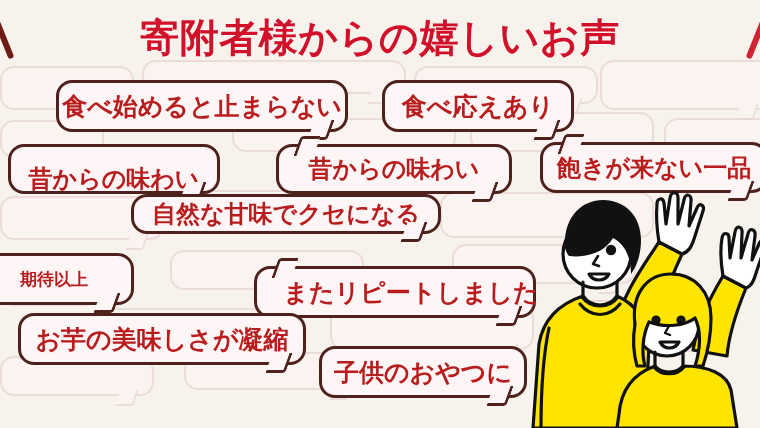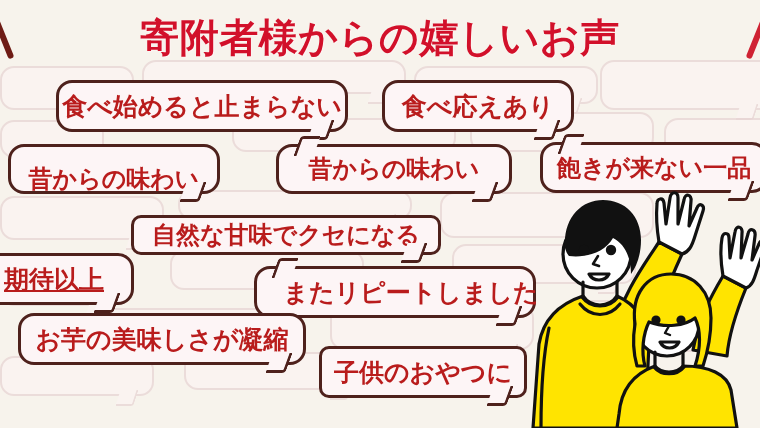--- a/index.html
+++ b/index.html
@@ -193,38 +193,38 @@
       <div class="bubble" style="left: 276px; top: 144px; width: 236px; height: 50px;">
         <span class="label" style="font-size: 24px;">昔からの味わい</span>
         <span class="tail-dr"></span>
         <span class="tail-u"></span>
       </div>
       <div class="bubble" style="left: 540px; top: 142px; width: 228px; height: 51px;">
         <span class="label" style="font-size: 24px;">飽きが来ない一品</span>
         <span class="tail-dr"></span>
         <span class="tail-u"></span>
       </div>
-      <div class="bubble" style="left: 131px; top: 215px; width: 310px; height: 40px; border-radius: 10px;">
+      <div class="bubble" style="left: 131px; top: 194px; width: 310px; height: 40px;">
         <span class="label" style="font-size: 24px;">自然な甘味でクセになる</span>
         <span class="tail-dr"></span>
       </div>
       <div class="bubble" style="left: -26px; top: 253px; width: 160px; height: 52px;">
-        <span class="label" style="font-size: 25px; text-decoration: underline;">期待以上</span>
+        <span class="label" style="font-size: 17px;">期待以上</span>
         <span class="tail-dr"></span>
       </div>
       <div class="bubble" style="left: 254px; top: 266px; width: 282px; height: 52px; padding-left: 32px;">
         <span class="label" style="font-size: 25px;">またリピートしました</span>
         <span class="tail-dr"></span>
         <span class="tail-u"></span>
       </div>
       <div class="bubble" style="left: 18px; top: 313px; width: 288px; height: 52px;">
         <span class="label" style="font-size: 25px;">お芋の美味しさが凝縮</span>
         <span class="tail-dr"></span>
       </div>
-      <div class="bubble" style="left: 319px; top: 346px; width: 208px; height: 52px; border-radius: 10px;">
+      <div class="bubble" style="left: 319px; top: 346px; width: 208px; height: 52px;">
         <span class="label" style="font-size: 25px;">子供のおやつに</span>
         <span class="tail-dr"></span>
       </div>
     </div>
 
 
   <div class="illustration">
     <svg viewBox="0 0 235 250" width="235" height="250" xmlns="http://www.w3.org/2000/svg">
       <g fill="none" stroke="#111" stroke-width="3.2" stroke-linecap="round" stroke-linejoin="round">
 

